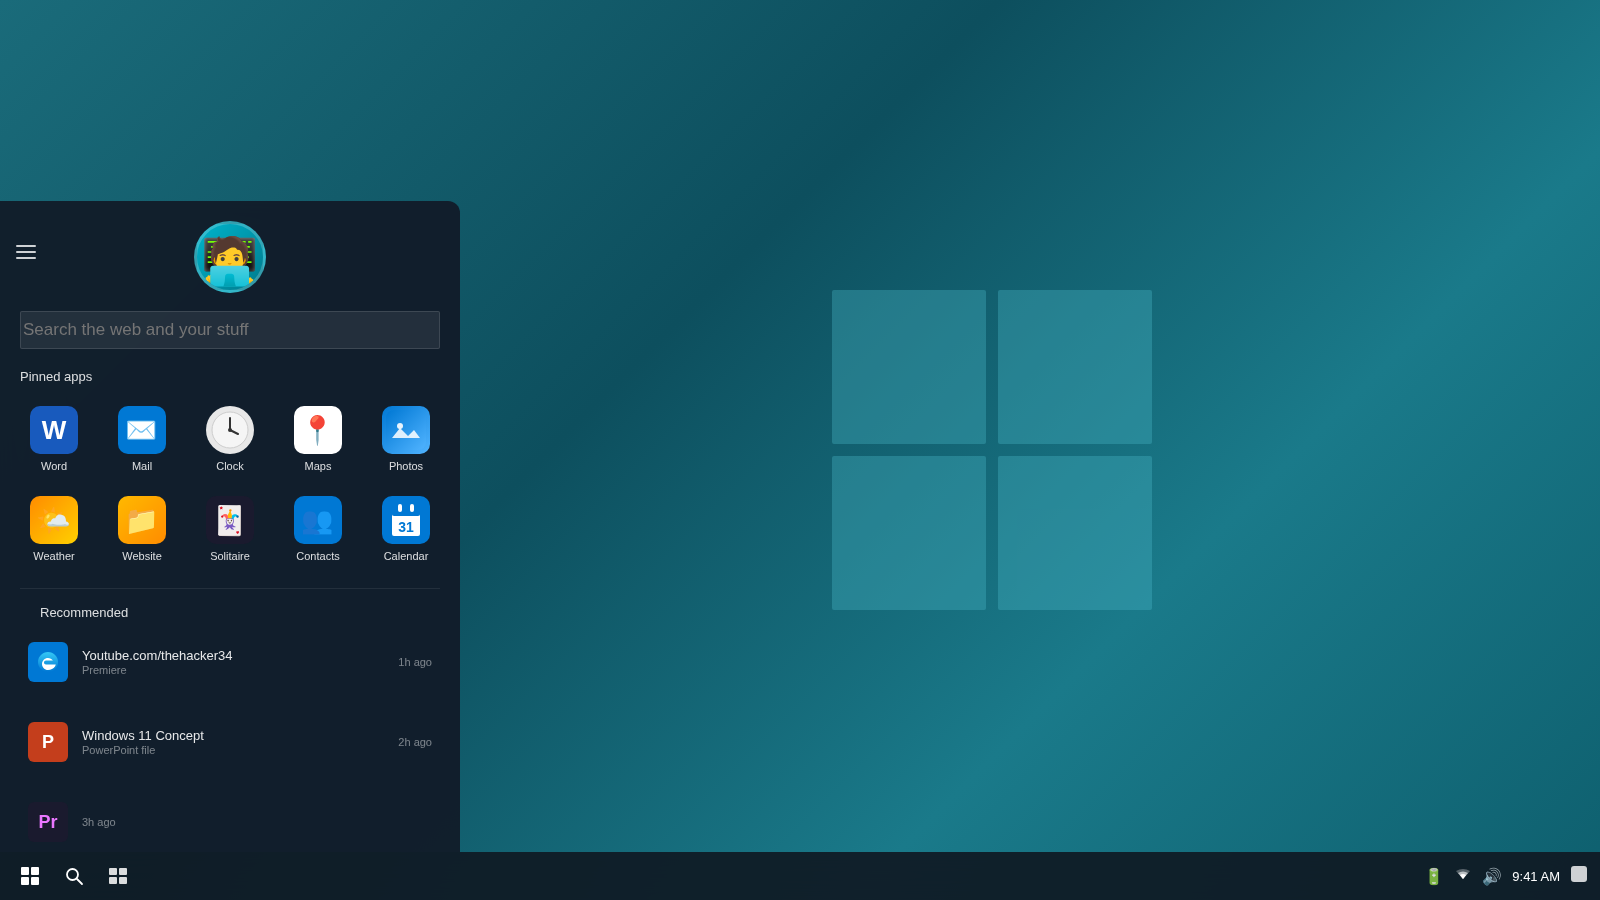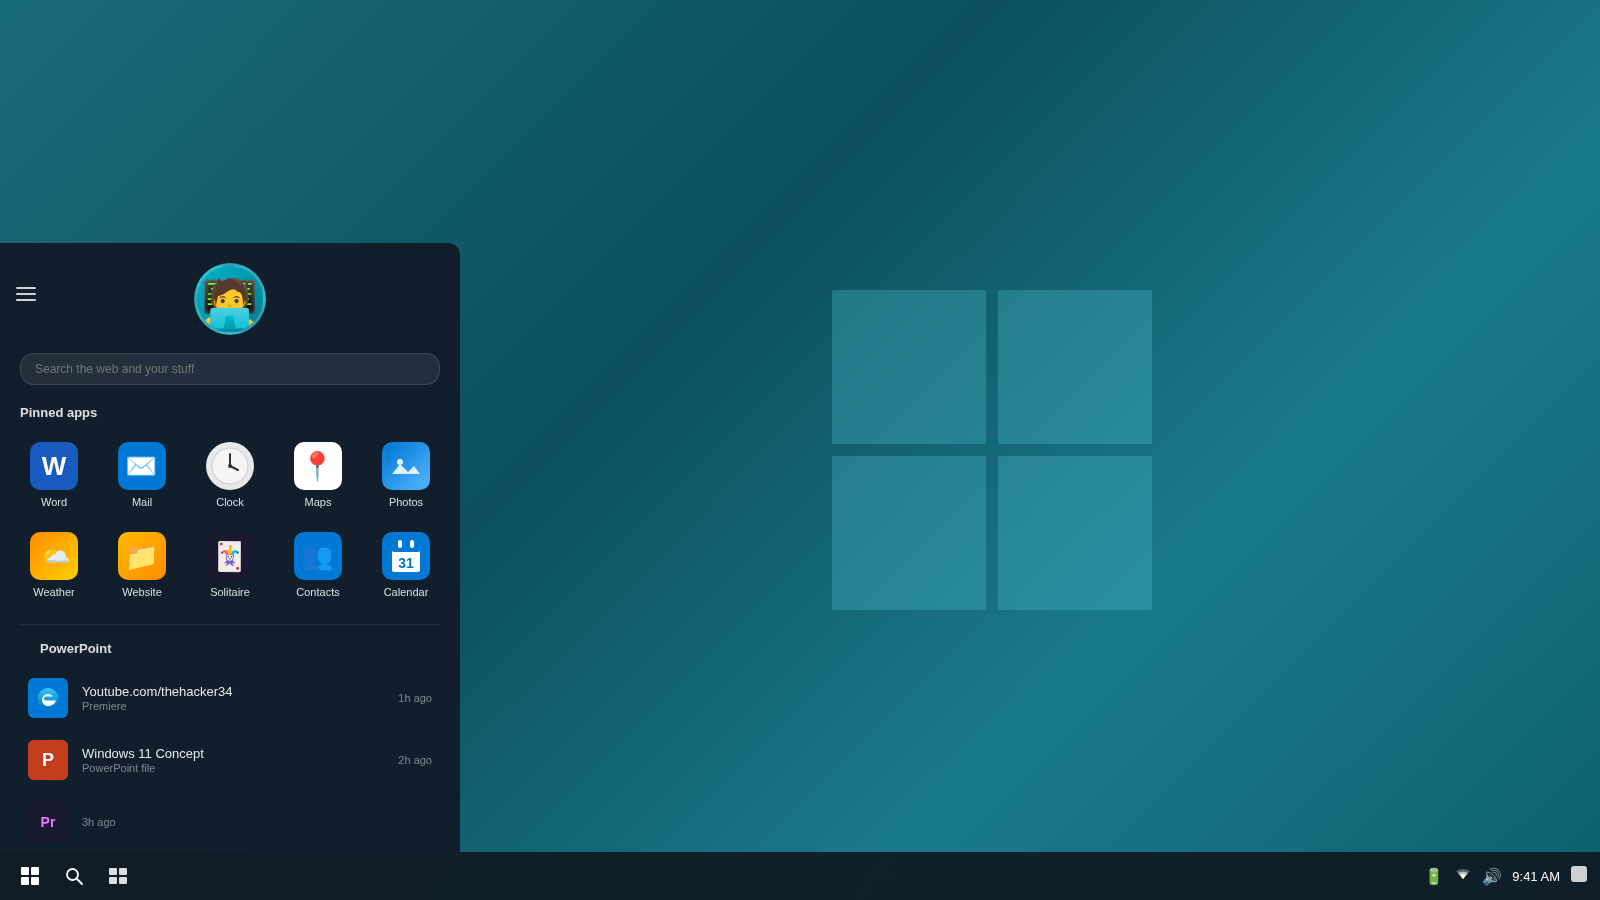--- a/index.html
+++ b/index.html
@@ -142,32 +142,32 @@
     }
 
     
     .search-bar-container {
       padding: 8px 20px 16px 20px;
     }
     .search-bar {
       width: 100%;
       background: rgba(255,255,255,0.08);
       border: 1px solid rgba(255,255,255,0.12);
-      border-radius: 14px;
-      padding: 8px 14px;
+      border-radius: 2px;
+      padding: 8px 2px;
       color: rgba(255,255,255,0.5);
-      font-size: 12px;
+      font-size: 17px;
       outline: none;
       cursor: text;
     }
 
     
     .section-title {
       font-size: 13px;
-      font-weight: 700;
+      font-weight: 400;
       color: rgba(255,255,255,0.85);
       padding: 4px 24px 12px 20px;
     }
 
     .pinned-apps-grid {
       display: grid;
       grid-template-columns: repeat(5, 1fr);
       gap: 4px;
       padding: 0 12px 16px 12px;
     }
@@ -204,21 +204,21 @@
     .icon-contacts { background: #0078d4; }
     .icon-calendar { background: #0078d4; text-align: center; }
 
     
     .recommended-section {
       padding: 0 20px;
     }
     .recommended-list {
       display: flex;
       flex-direction: column;
-      gap: 2px;
+      gap: 20px;
     }
     .rec-item {
       display: flex;
       align-items: center;
       padding: 10px 8px;
       border-radius: 6px;
       cursor: pointer;
       gap: 14px;
     }
     .rec-icon {
@@ -411,21 +411,21 @@
           </svg>
         </div>
         <span class="app-label">Calendar</span>
       </div>
 
     </div>
 
     <div class="divider"></div>
 
     <div class="recommended-section">
-      <div class="section-title">PowerPoint</div>
+      <div class="section-title">Recommended</div>
 
       <div class="recommended-list">
 
         <div class="rec-item">
           <div class="rec-icon rec-edge">
             <svg width="28" height="28" viewBox="0 0 28 28">
               <defs>
                 <linearGradient id="edgeGrad" x1="0" y1="0" x2="0" y2="1">
                   <stop offset="0%" stop-color="#34c8f5"></stop>
                   <stop offset="100%" stop-color="#0078d4"></stop>
@@ -448,21 +448,21 @@
           </div>
           <div class="rec-info">
             <div class="rec-title">Windows 11 Concept</div>
             <div class="rec-subtitle">PowerPoint file</div>
           </div>
           <div class="rec-time">2h ago</div>
         </div>
 
         <div class="rec-item">
           <div class="rec-icon rec-premiere">
-            <span style="color:#ea77ff;font-weight:bold;font-size:14px;font-family:Arial;text-align:right;">Pr</span>
+            <span style="color:#ea77ff;font-weight:bold;font-size:18px;font-family:Arial;text-align:right;">Pr</span>
           </div>
           <div class="rec-time">3h ago</div>
         </div>
 
       </div>
     </div>
 
   </div>
 
   <div class="taskbar">

